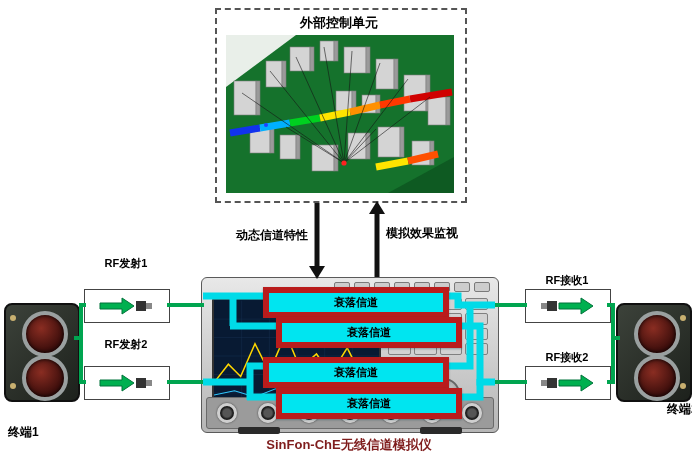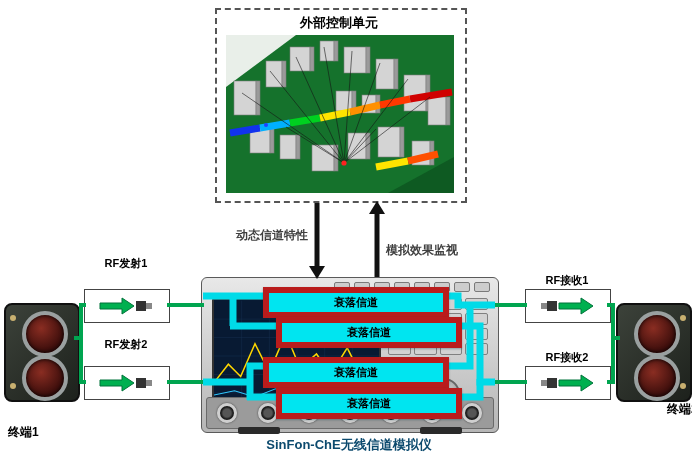--- a/index.html
+++ b/index.html
@@ -5,35 +5,35 @@
   html,body{margin:0;padding:0;background:#ffffff;font-family:"Liberation Sans",sans-serif;}
   #canvas{position:relative;width:692px;height:471px;background:#ffffff;overflow:hidden;}
   .abs{position:absolute;}
 
   
   .control-box{left:215px;top:8px;width:248px;height:191px;border:2px dashed #555;background:#fff;z-index:2;}
   .control-title{left:215px;top:14px;width:248px;text-align:center;font-weight:bold;font-size:13px;color:#000;z-index:3;}
   .city{left:226px;top:35px;width:228px;height:158px;z-index:3;display:block;}
 
   
-  .arrow-label{font-weight:bold;font-size:12px;color:#404040;z-index:4;white-space:nowrap;}
+  .arrow-label{font-weight:bold;font-size:12px;color:#000000;z-index:4;white-space:nowrap;}
 
   
   .device{left:201px;top:277px;width:296px;height:154px;background:linear-gradient(#e8e8e8,#b6b6b6);border:1px solid #5a5a5a;border-radius:6px;z-index:1;}
   .dev-top{position:absolute;left:8px;top:4px;right:8px;height:12px;display:flex;gap:4px;justify-content:flex-end;}
   .dev-top span{width:14px;height:8px;background:#cdcdcd;border:1px solid #7a7a7a;border-radius:2px;}
   .dev-screen{position:absolute;left:10px;top:20px;width:165px;height:112px;background:#081a33;border:2px solid #333;border-radius:2px;overflow:hidden;}
   .dev-panel{position:absolute;left:186px;top:20px;width:100px;height:112px;display:grid;grid-template-columns:repeat(4,1fr);gap:3px;align-content:start;}
   .dev-panel span{height:10px;background:#d2d2d2;border:1px solid #808080;border-radius:2px;}
   .dev-knob{position:absolute;left:226px;top:100px;width:28px;height:28px;border-radius:50%;background:radial-gradient(#e5e5e5,#9a9a9a);border:2px solid #666;}
   .dev-bottom{position:absolute;left:4px;top:119px;width:286px;height:30px;background:#9b9b9b;border:1px solid #6a6a6a;border-radius:3px;display:flex;justify-content:space-around;align-items:center;}
   .bnc{width:14px;height:14px;border-radius:50%;background:radial-gradient(#555 40%,#1d1d1d 60%);border:3px solid #cfcfcf;box-shadow:0 0 2px #333;}
   .foot{background:#2a2a2a;width:42px;height:7px;border-radius:2px;z-index:1;}
 
-  .caption{left:201px;top:436px;width:296px;text-align:center;font-weight:bold;font-size:13px;color:#0c4a6e;z-index:4;}
+  .caption{left:201px;top:436px;width:296px;text-align:center;font-weight:bold;font-size:13px;color:#7f1d1d;z-index:4;}
 
   
   .channel-bar{width:174px;height:19px;background:#00e5f0;border:6px solid #b91c1c;color:#000;font-weight:bold;font-size:11px;display:flex;align-items:center;justify-content:center;z-index:6;box-shadow:0 1px 2px rgba(0,60,70,.35);}
 
   
   .rf-box{width:84px;height:32px;background:#fff;border:1px solid #444;display:flex;align-items:center;justify-content:center;gap:2px;z-index:4;}
   .rf-label{font-weight:bold;font-size:11px;color:#000;width:84px;text-align:center;z-index:4;}
 
   
   .terminal{width:72px;height:95px;background:linear-gradient(135deg,#3c423a,#1d211c);border:2px solid #101010;border-radius:8px;z-index:4;}
@@ -113,21 +113,21 @@
       <line x1="118" y1="128" x2="182" y2="44"></line>
       <line x1="118" y1="128" x2="204" y2="62"></line>
       <line x1="118" y1="128" x2="60" y2="92"></line>
       <line x1="118" y1="128" x2="150" y2="94"></line>
     </g>
     <circle cx="118" cy="128" r="2.6" fill="#ff2020"></circle>
     <circle cx="40" cy="90" r="2" fill="#2040ff"></circle>
   </svg>
 
   <div class="abs arrow-label" style="left:236px;top:227px;">动态信道特性</div>
-  <div class="abs arrow-label" style="left:386px;top:242px;">模拟效果监视</div>
+  <div class="abs arrow-label" style="left:386px;top:225px;">模拟效果监视</div>
 
   <div class="abs device">
     <div class="dev-top">
       <span></span>
         <span></span>
         <span></span>
         <span></span>
         <span></span>
         <span></span>
         <span></span>

